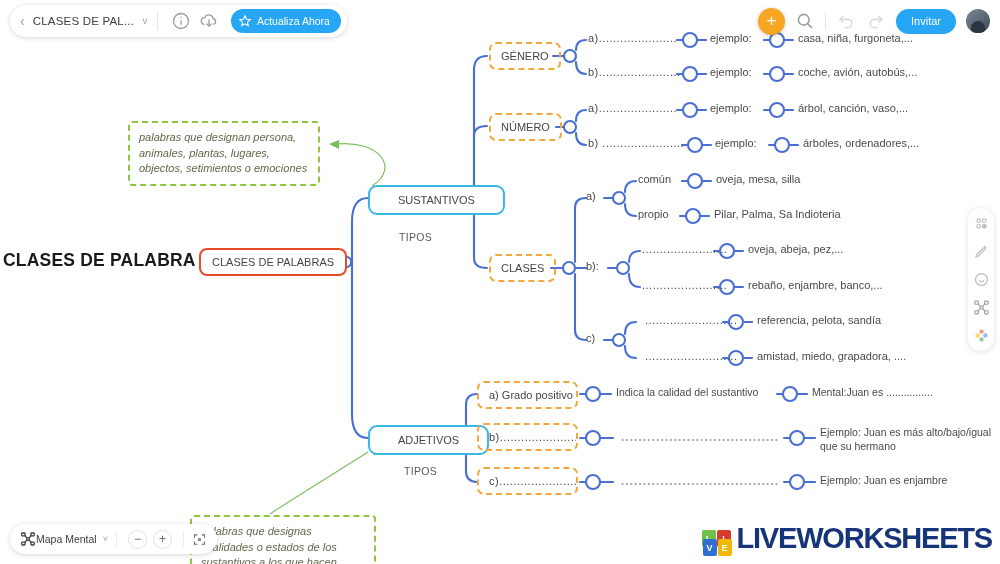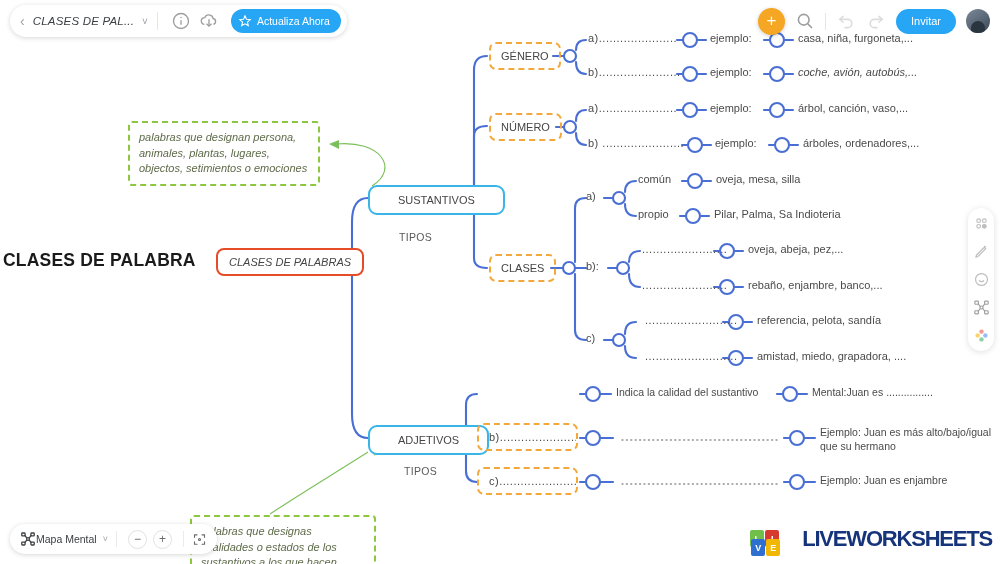--- a/index.html
+++ b/index.html
@@ -14,21 +14,21 @@
 
   
   .topbar {
     position:absolute; left:10px; top:5px; height:32px;
     display:flex; align-items:center;
     background:#fff; border-radius:18px;
     box-shadow:0 1px 5px rgba(0,0,0,.16);
     padding:0 6px 0 8px; z-index:40;
   }
   .tb-back { font-size:14px; color:#9aa0a6; padding:0 8px 0 2px; cursor:pointer; line-height:1;}
-  .tb-title { font-size:11.5px; color:#3c4043; letter-spacing:.2px; white-space:nowrap;font-style:italic; }
+  .tb-title { font-size:11.5px; color:#3c4043; letter-spacing:.2px; white-space:nowrap; }
   .tb-caret { font-size:10px; color:#9aa0a6; margin-left:8px; }
   .tb-div { width:1px; height:18px; background:#e6e6e6; margin:0 9px; }
   .tb-ico { width:20px; height:20px; margin:0 4px; opacity:.62; }
   .tb-update {
     display:flex; align-items:center; gap:5px;
     background:#26a6f5; color:#fff; border-radius:14px;
     height:24px; padding:0 11px 0 7px; margin-left:8px;
     font-size:10.5px; white-space:nowrap;
   }
 
@@ -109,21 +109,21 @@
   .n-plain { font-size:11px; color:#4a4a4a; white-space:nowrap; }
   .n-plain-sm { font-size:10.5px; color:#4a4a4a; white-space:nowrap; }
   .n-label { font-size:10.5px; color:#5a5a5a; letter-spacing:.3px; }
   .n-multi { font-size:10.5px; color:#4a4a4a; line-height:1.35; }
   .dots { letter-spacing:.5px; }
 
   
   .lw { position:absolute; right:8px; bottom:8px; display:flex; align-items:center; z-index:30; }
   .lw-sq { width:14px;height:17px;border-radius:2px;display:flex;align-items:center;justify-content:center;
            color:#fff;font-size:9px;font-weight:bold;margin-right:1px;font-family:"Liberation Sans",sans-serif;}
-  .lw-text { font-size:22px; font-weight:bold; color:#16347a; letter-spacing:-1.2px; margin-left:21px; line-height:.9;}
+  .lw-text { font-size:29px; font-weight:bold; color:#16347a; letter-spacing:-1.2px; margin-left:4px; line-height:.9;}
 </style>
 </head>
 <body>
 
 <div id="canvas">
 
   <svg class="svg-layer" viewBox="0 0 1000 564">
     <g fill="none" stroke="#4a6fd4" stroke-width="2.1" stroke-linecap="round">
 
       <path d="M339,262 L352,262"></path>
@@ -381,42 +381,42 @@
     <div class="bb-btn">+</div>
     <span class="bb-div"></span>
     <svg width="15" height="15" viewBox="0 0 24 24" fill="none" stroke="#6b6b6b" stroke-width="1.8" stroke-linecap="round">
       <path d="M4 8.5V4.5h4M16 4.5h4v4M20 15.5v4h-4M8 19.5H4v-4"></path>
         <circle cx="12" cy="12" r="1.6"></circle>
     </svg>
   </div>
 
   <div class="page-heading">CLASES DE PALABRA</div>
 
-  <div class="node n-root" style="left:216px; top:248px;font-style:italic;">CLASES DE PALABRAS</div>
+  <div class="node n-root" style="left:199px; top:248px;">CLASES DE PALABRAS</div>
 
   <div class="node n-branch" style="left:368px; top:185px;">SUSTANTIVOS</div>
   <div class="node n-label" style="left:399px; top:231px;">TIPOS</div>
 
   <div class="node n-branch" style="left:368px; top:425px;">ADJETIVOS</div>
   <div class="node n-label" style="left:404px; top:465px;">TIPOS</div>
 
   <div class="node n-note" style="left:128px; top:121px; width:192px; justify-content:flex-start; text-align:left; display:block;">palabras que designan persona, animales, plantas, lugares, objectos, setimientos o emociones</div>
   <div class="node n-note" style="left:190px; top:515px; width:186px; justify-content:flex-start; text-align:left; display:block;">palabras que designas cualidades o estados de los sustantivos a los que hacen referencia.</div>
 
   <div class="node n-dash-orange" style="left:489px; top:42px;">GÉNERO</div>
   <div class="node n-dash-orange" style="left:489px; top:113px;">NÚMERO</div>
   <div class="node n-dash-orange" style="left:489px; top:254px;">CLASES</div>
 
   <div class="node n-plain dots" style="left:588px; top:32px;">a)......................</div>
   <div class="node n-plain" style="left:710px; top:32px;">ejemplo:</div>
   <div class="node n-plain" style="left:798px; top:32px;">casa, niña, furgoneta,...</div>
 
   <div class="node n-plain dots" style="left:588px; top:66px;">b).......................</div>
   <div class="node n-plain" style="left:710px; top:66px;">ejemplo:</div>
-  <div class="node n-plain" style="left:798px; top:66px;font-style:italic;">coche, avión, autobús,...</div>
+  <div class="node n-plain" style="left:798px; top:66px;">coche, avión, autobús,...</div>
 
   <div class="node n-plain dots" style="left:588px; top:102px;">a)......................</div>
   <div class="node n-plain" style="left:710px; top:102px;">ejemplo:</div>
   <div class="node n-plain" style="left:798px; top:102px;">árbol, canción, vaso,...</div>
 
   <div class="node n-plain dots" style="left:588px; top:137px;">b) .......................</div>
   <div class="node n-plain" style="left:715px; top:137px;">ejemplo:</div>
   <div class="node n-plain" style="left:803px; top:137px;">árboles, ordenadores,...</div>
 
   <div class="node n-plain" style="left:586px; top:190px;">a)</div>
@@ -430,20 +430,21 @@
   <div class="node n-plain" style="left:748px; top:243px;">oveja, abeja, pez,...</div>
   <div class="node n-plain dots" style="left:642px; top:279px;">........................</div>
   <div class="node n-plain" style="left:748px; top:279px;">rebaño, enjambre, banco,...</div>
 
   <div class="node n-plain" style="left:586px; top:332px;">c)</div>
   <div class="node n-plain dots" style="left:645px; top:314px;">..........................</div>
   <div class="node n-plain" style="left:757px; top:314px;">referencia, pelota, sandía</div>
   <div class="node n-plain dots" style="left:645px; top:350px;">..........................</div>
   <div class="node n-plain" style="left:757px; top:350px;">amistad, miedo, grapadora, ....</div>
 
+  <div class="node n-dash-orange" style="left:477px; top:381px; width:101px; justify-content:flex-start;">a) Grado positivo</div>
   <div class="node n-plain-sm" style="left:616px; top:386px;">Indica la calidad del sustantivo</div>
   <div class="node n-plain-sm" style="left:812px; top:386px;">Mental:Juan es ................</div>
 
   <div class="node n-dash-orange dots" style="left:477px; top:423px; width:101px; justify-content:flex-start; overflow:hidden;">b).........................</div>
   <div class="node n-multi" style="left:820px; top:425px; width:175px; display:block;">Ejemplo: Juan es más alto/bajo/igual que su hermano</div>
 
   <div class="node n-dash-orange dots" style="left:477px; top:467px; width:101px; justify-content:flex-start; overflow:hidden;">c).........................</div>
   <div class="node n-plain-sm" style="left:820px; top:474px;">Ejemplo: Juan es enjambre</div>
 
   <div class="lw">

